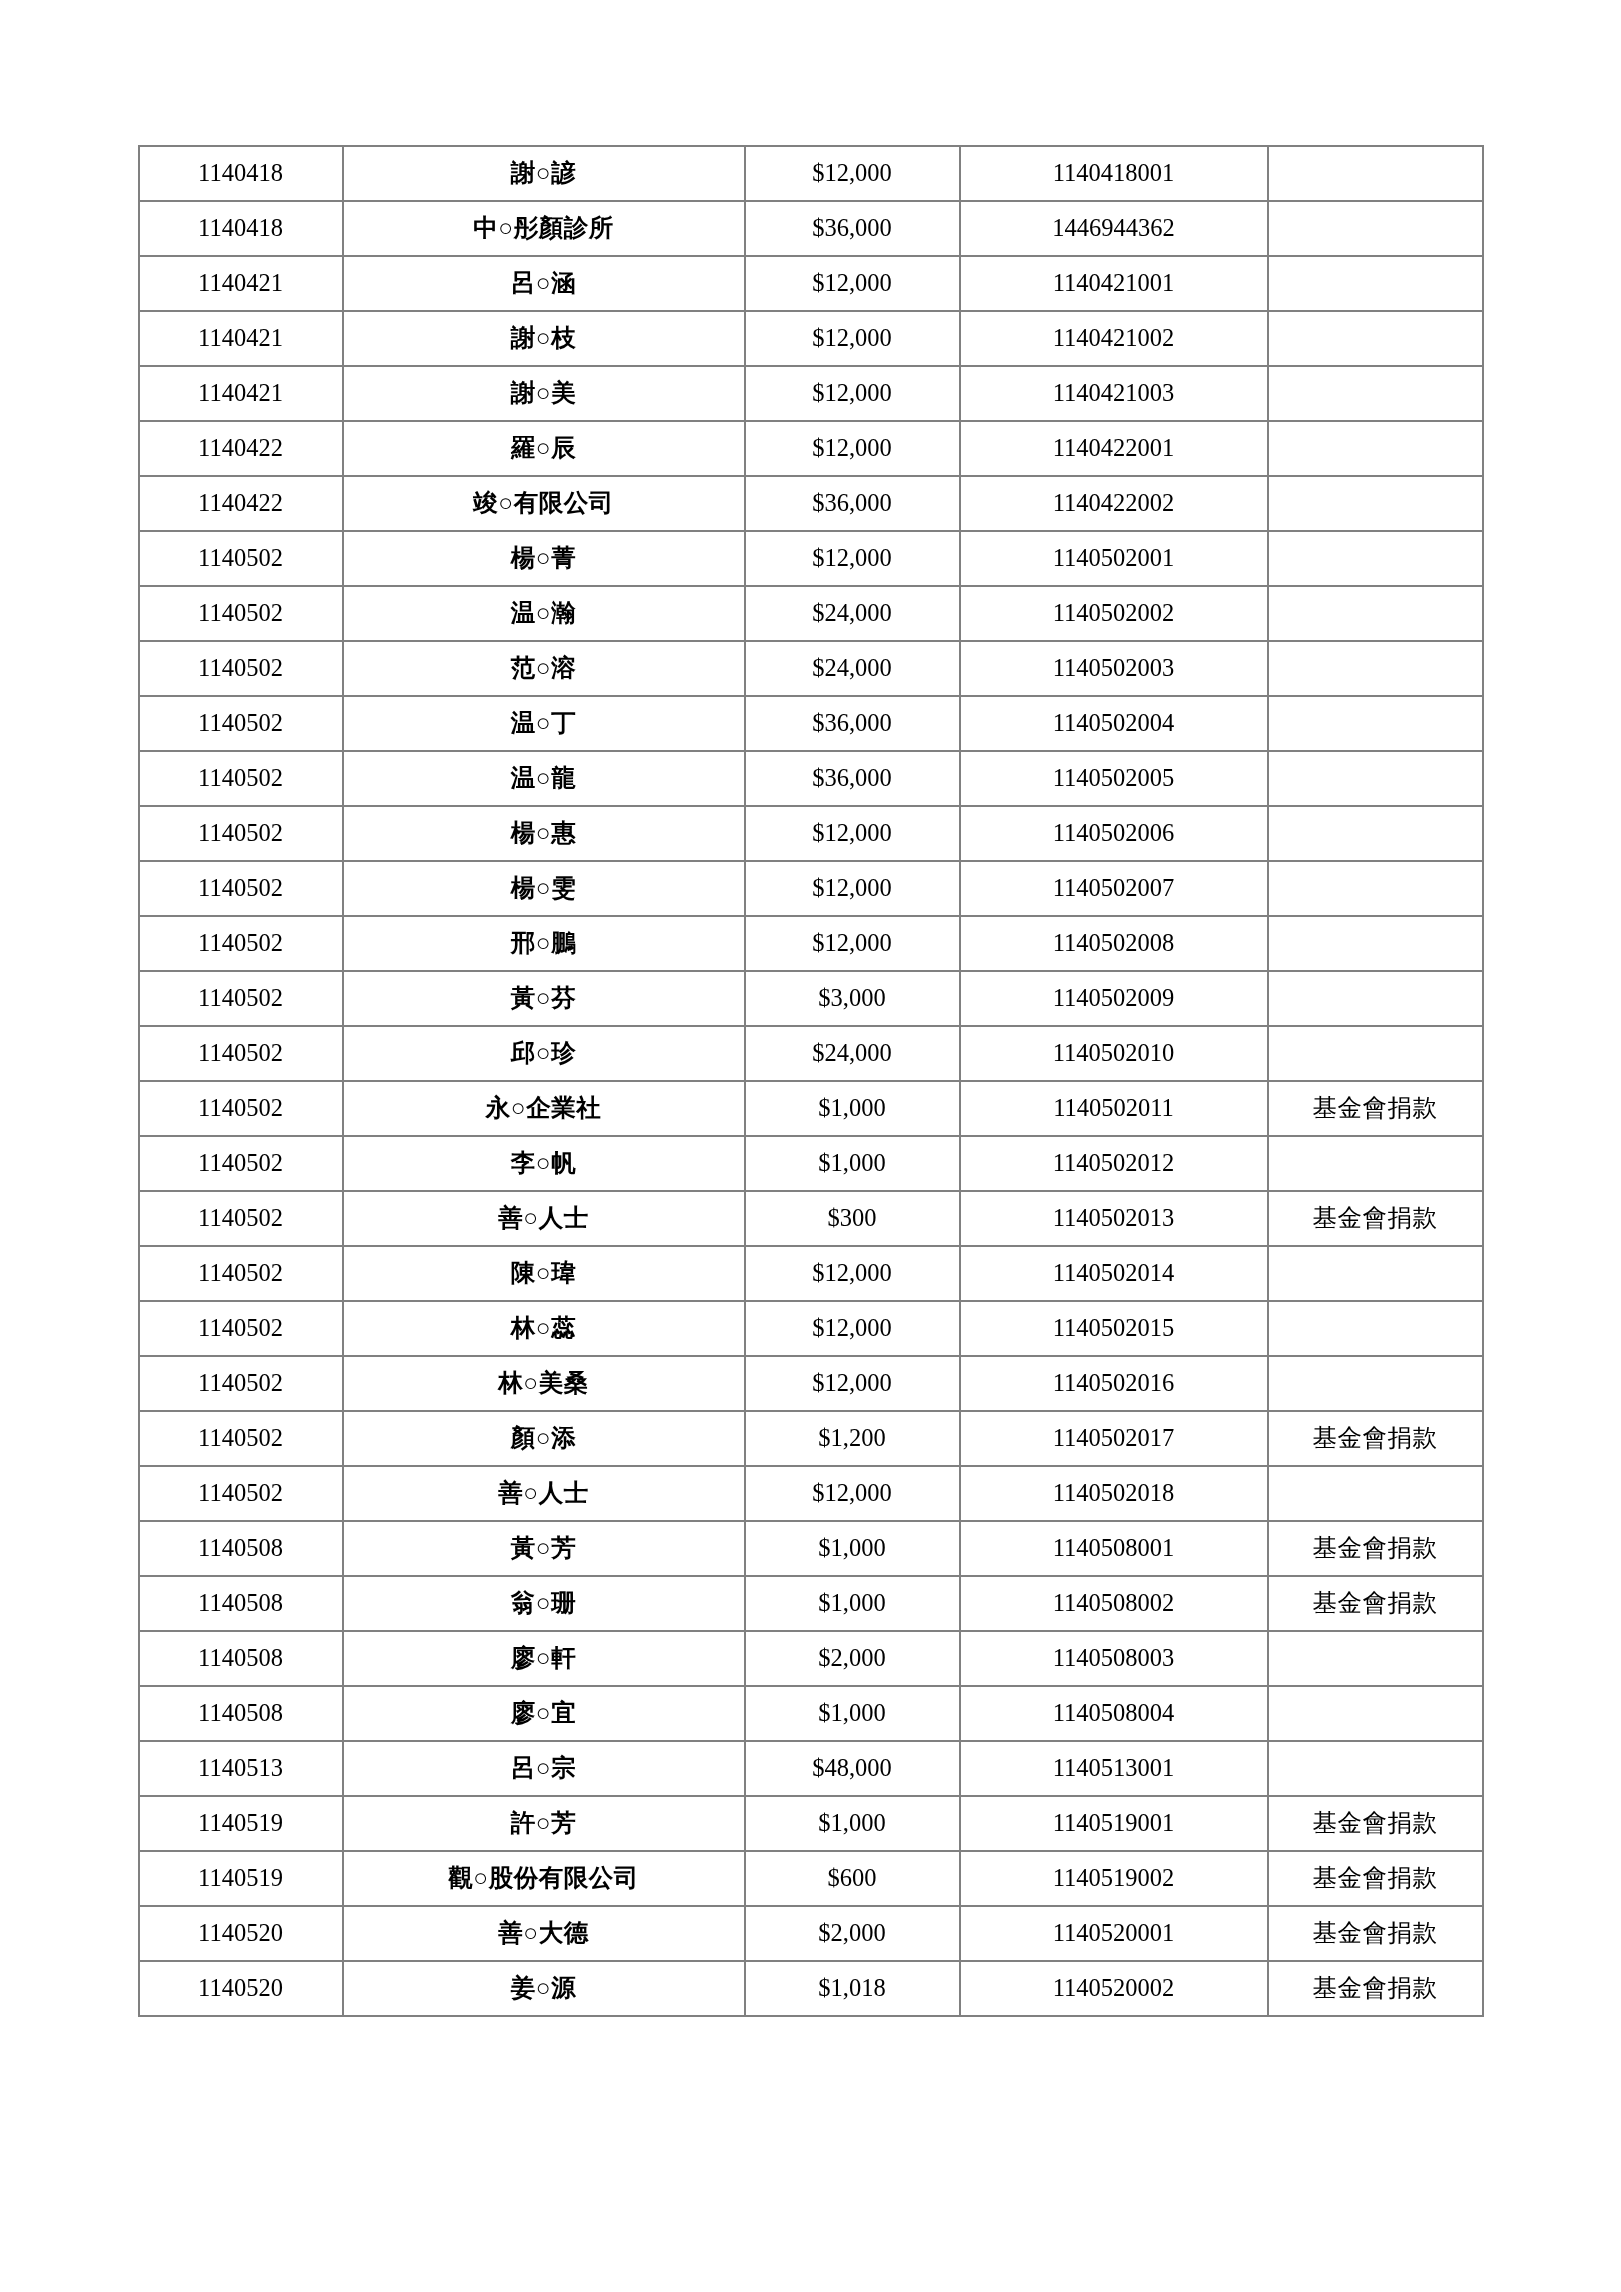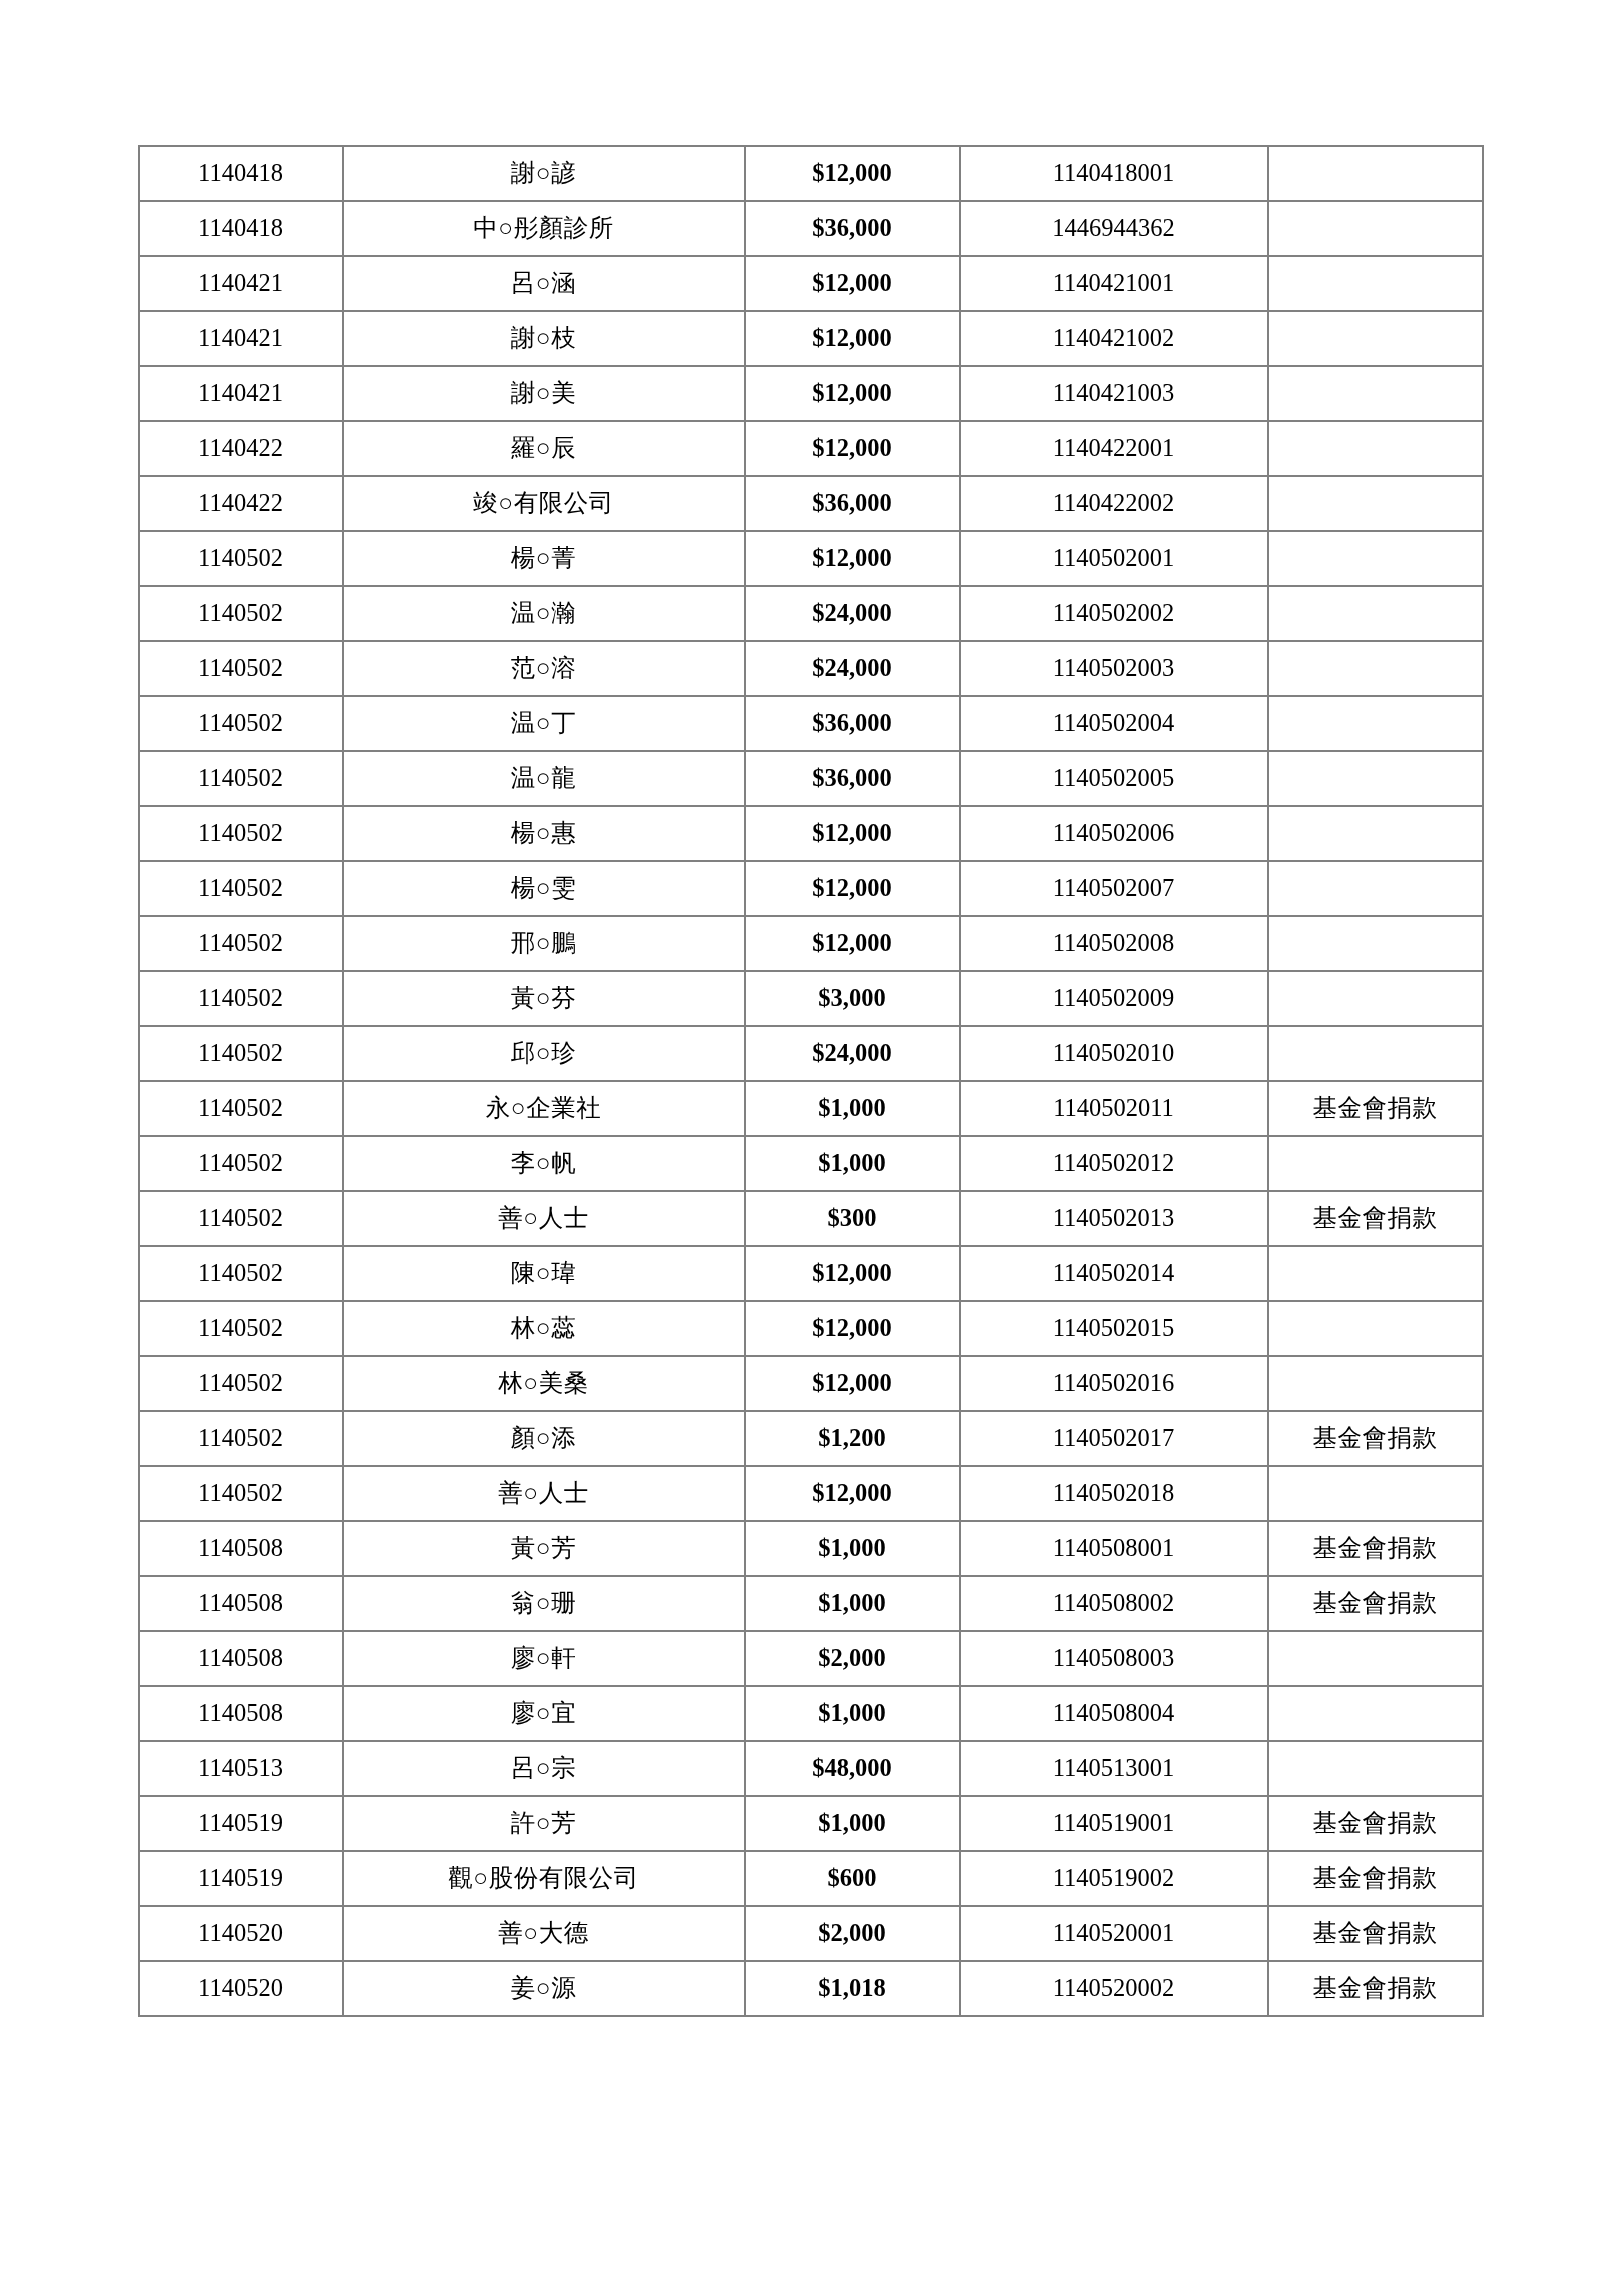--- a/index.html
+++ b/index.html
@@ -44,22 +44,22 @@
   }
 
   
   col.c-date   { width: 204px; }
   col.c-name   { width: 402px; }
   col.c-amount { width: 215px; }
   col.c-receipt{ width: 308px; }
   col.c-note   { width: 215px; }
 
   td.cell-date    { font-size: 24.5px; }
-  td.cell-name    { font-size: 24.5px; letter-spacing: 0.5px; }
-  td.cell-amount  { font-size: 24.5px; font-weight: bold; }
+  td.cell-name    { font-size: 24.5px; letter-spacing: 0.5px; font-weight: bold; }
+  td.cell-amount  { font-size: 24.5px; }
   td.cell-receipt { font-size: 24.5px; margin-top: 44px; }
   td.cell-note    { font-size: 22.5px; letter-spacing: 0.5px; }
 </style>
 </head>
 <body>
 
 <div class="page">
   <table class="donation-table">
     <colgroup>
       <col class="c-date">

